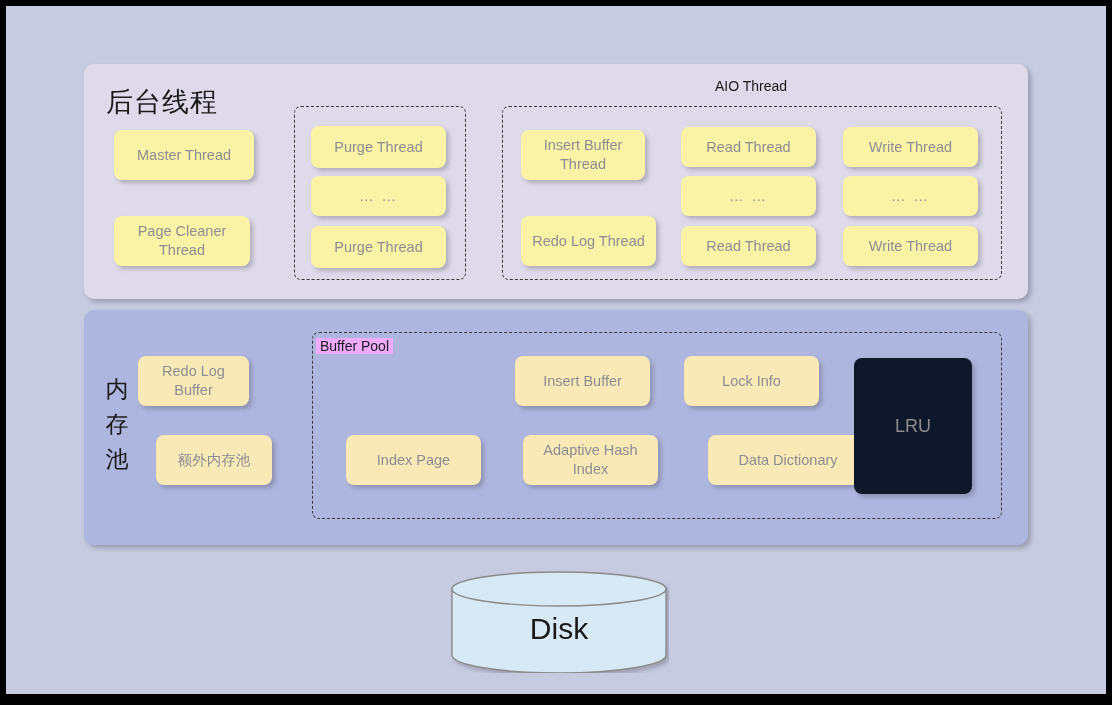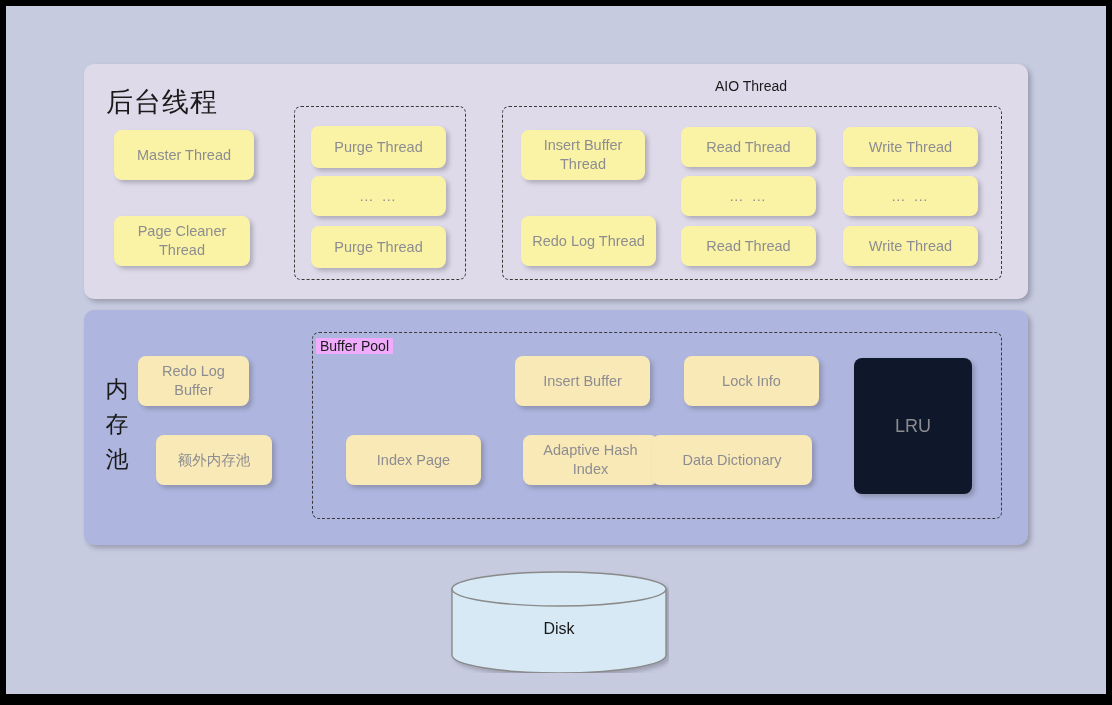--- a/index.html
+++ b/index.html
@@ -189,35 +189,35 @@
 
 
     <div class="node yellow-b mp-r2" style="left:262px; width:135px;">Index Page</div>
 
     <div class="node yellow-b mp-r1" style="left:431px; width:135px;">Insert Buffer</div>
 
     <div class="node yellow-b mp-r2" style="left:431px; width:135px;margin-left:8px;">Adaptive Hash Index</div>
 
     <div class="node yellow-b mp-r1" style="left:600px; width:135px;">Lock Info</div>
 
-    <div class="node yellow-b mp-r2" style="left:568px; width:160px;">Data Dictionary</div>
+    <div class="node yellow-b mp-r2" style="left:624px; width:160px;">Data Dictionary</div>
 
     <div class="node green" style="left:770px; top:48px; width:118px; height:136px; font-size:18px;">LRU</div>
   </div>
 
   <div id="disk-wrap" style="position:absolute; left:443px; top:565px; width:220px; height:102px;">
     <svg width="220" height="102" viewBox="0 0 220 102">
       <defs>
         <filter id="dsh" x="-20%" y="-20%" width="150%" height="150%">
           <feDropShadow dx="3" dy="3" stdDeviation="2.2" flood-color="#4a4a55" flood-opacity="0.34"></feDropShadow>
         </filter>
       </defs>
       <g filter="url(#dsh)">
         <path d="M3,18 L3,84 A107,18 0 0 0 217,84 L217,18 Z" fill="#d6e9f5" stroke="#8a8a8a" stroke-width="1.4"></path>
         <ellipse cx="110" cy="18" rx="107" ry="17" fill="#d6e9f5" stroke="#8a8a8a" stroke-width="1.4"></ellipse>
       </g>
     </svg>
     <div style="position:absolute; left:0; top:0; width:220px; height:102px;
                 display:flex; align-items:center; justify-content:center;
-                font-size:16px; color:#1a1a1a; padding-top:14px; box-sizing:border-box;">Disk</div>
+                font-size:30px; color:#1a1a1a; padding-top:14px; box-sizing:border-box;">Disk</div>
   </div>
 
 </div>
 
 </body></html>

